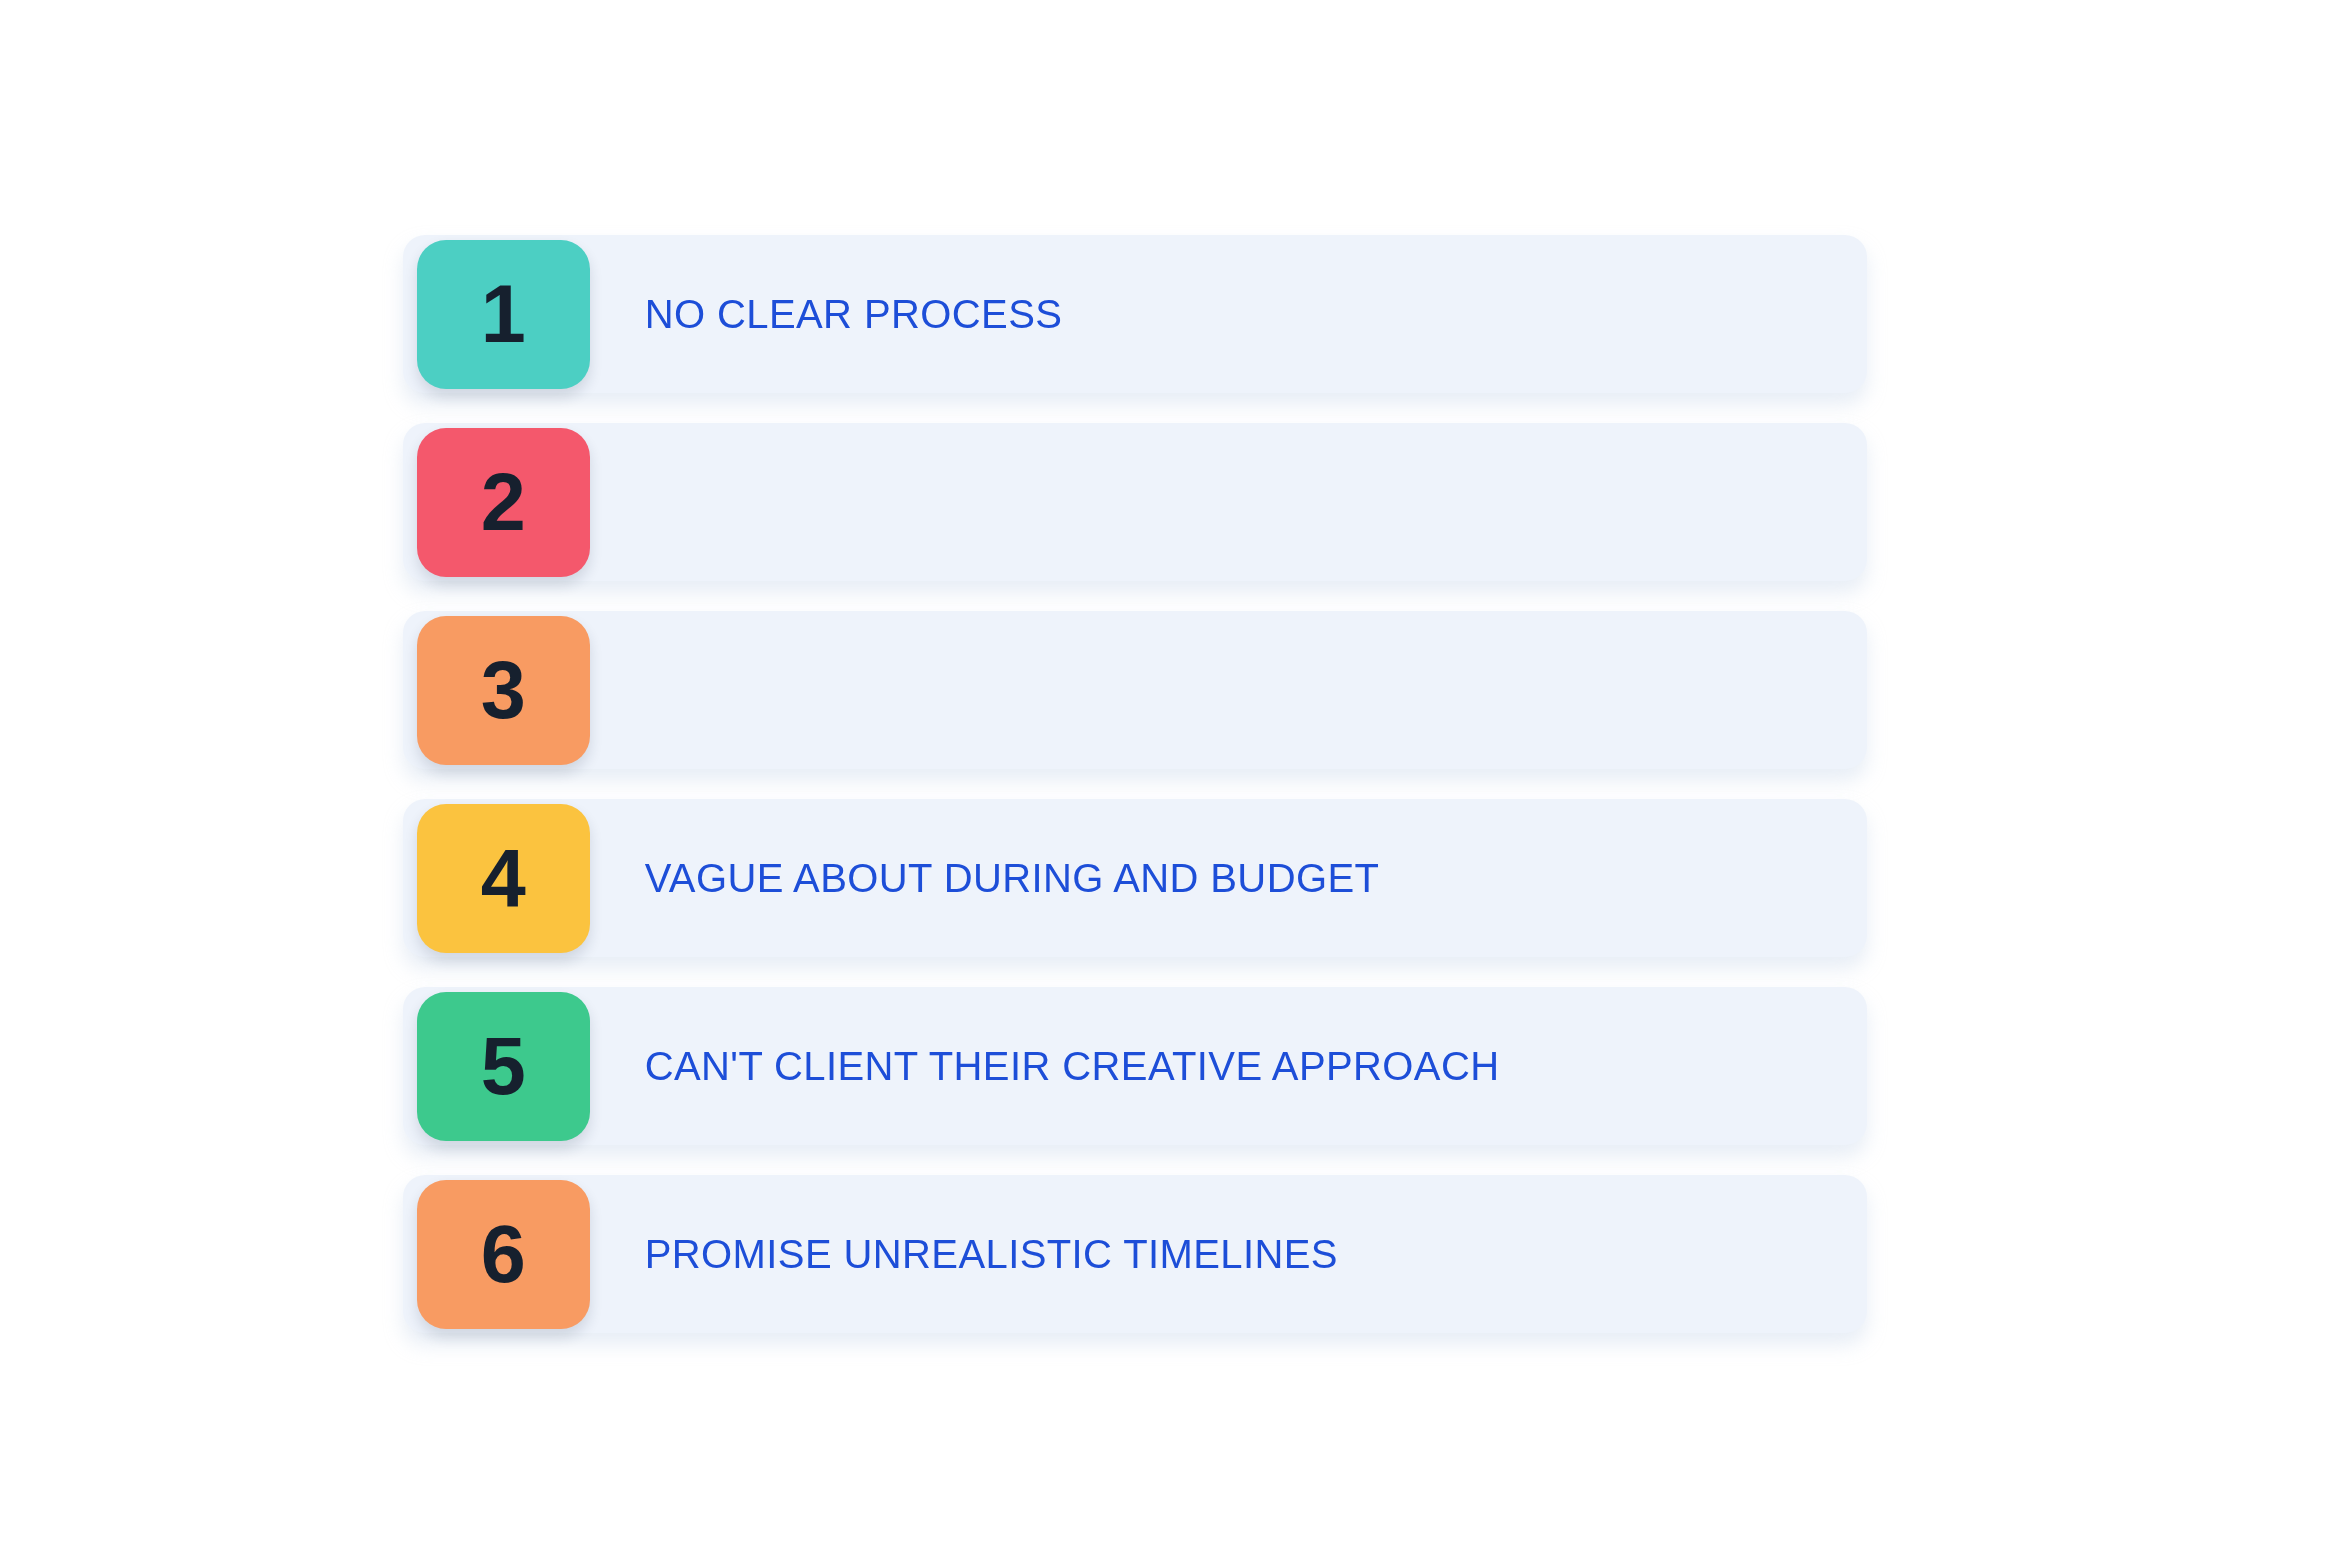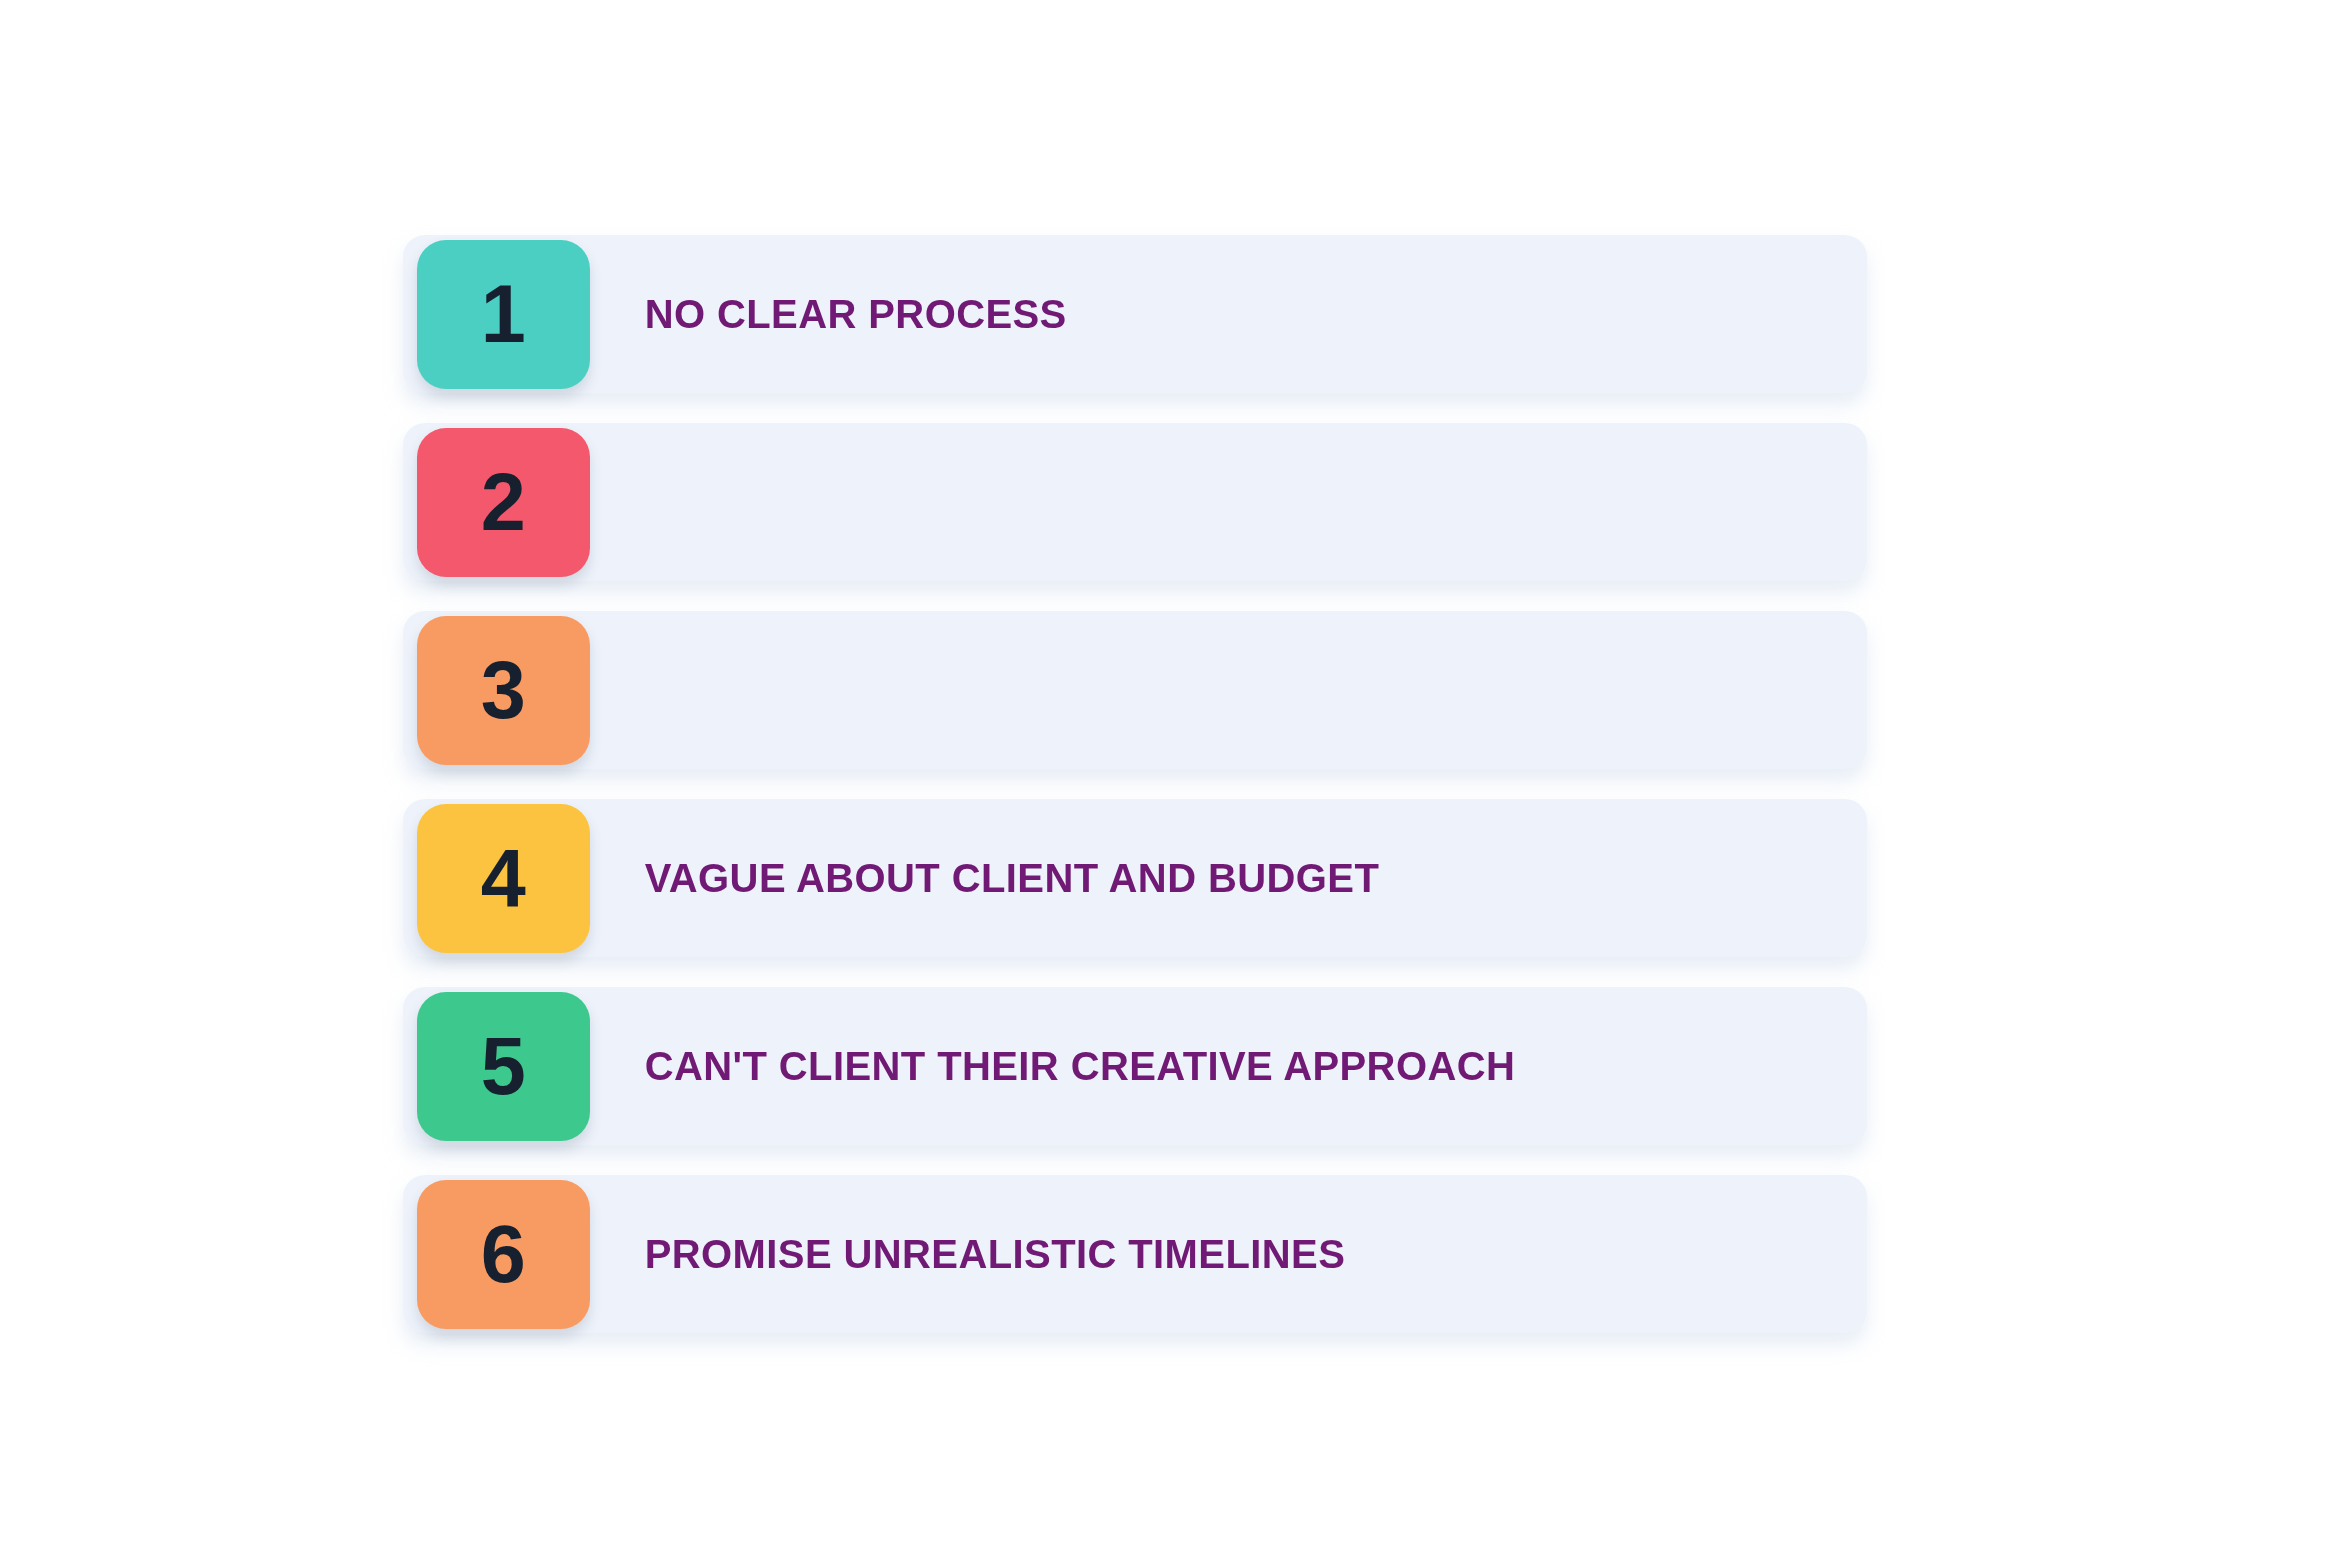--- a/index.html
+++ b/index.html
@@ -42,23 +42,23 @@
   }
   .num {
     font-size: 81px;
     font-weight: 700;
     color: #16202E;
     line-height: 1;
   }
   .label {
     margin-left: 55px;
     font-size: 40px;
-    font-weight: 700;
+    font-weight: 400;
     letter-spacing: 0.4px;
-    color: #701a75;
+    color: #1d4ed8;
     text-align: center;
   }
 </style>
 </head>
 <body>
 
 <div class="list">
 
   <div class="row">
     <div class="badge" style="background: rgb(76, 207, 195);">
@@ -76,21 +76,21 @@
   <div class="row">
     <div class="badge" style="background: rgb(248, 155, 98);">
       <span class="num">3</span>
     </div>
   </div>
 
   <div class="row">
     <div class="badge" style="background: rgb(251, 195, 63);">
       <span class="num">4</span>
     </div>
-    <div class="label">VAGUE ABOUT CLIENT AND BUDGET</div>
+    <div class="label">VAGUE ABOUT DURING AND BUDGET</div>
   </div>
 
   <div class="row">
     <div class="badge" style="background: rgb(61, 201, 141);">
       <span class="num">5</span>
     </div>
     <div class="label">CAN'T CLIENT THEIR CREATIVE APPROACH</div>
   </div>
 
   <div class="row">

